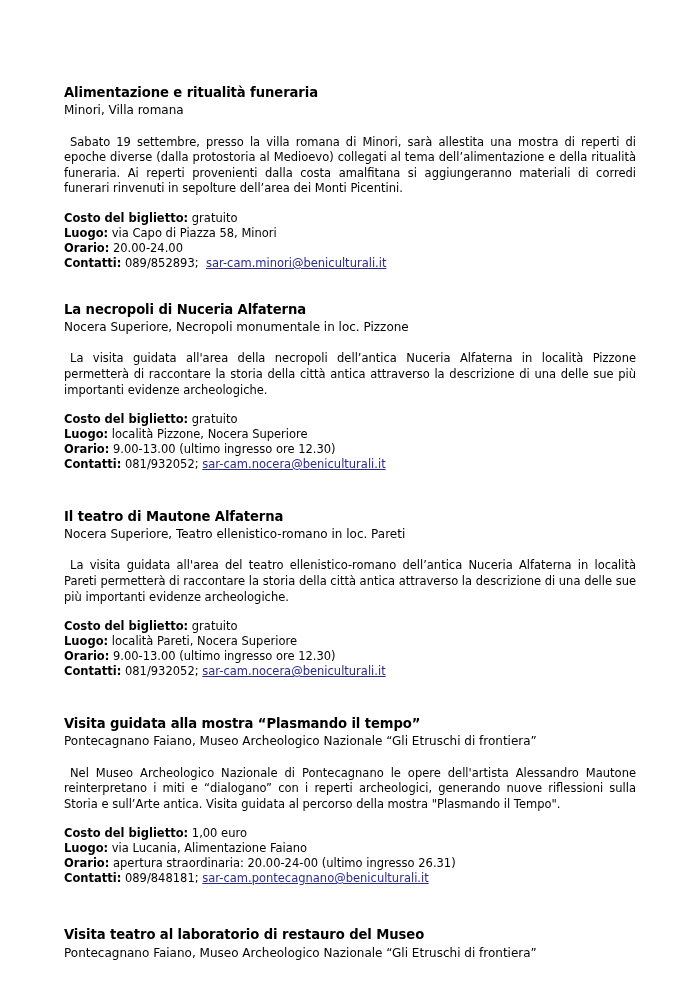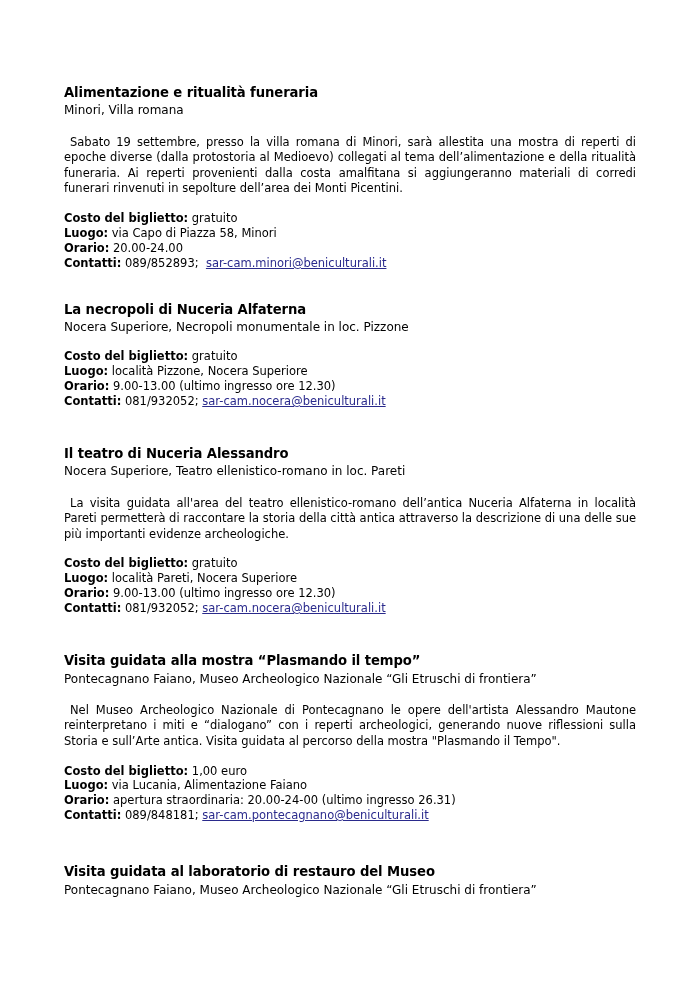--- a/index.html
+++ b/index.html
@@ -91,30 +91,31 @@
         <div class="detail-row"><span class="detail-label">Costo del biglietto:</span><span class="detail-value"> gratuito</span></div>
         <div class="detail-row"><span class="detail-label">Luogo:</span><span class="detail-value"> via Capo di Piazza 58, Minori</span></div>
         <div class="detail-row"><span class="detail-label">Orario:</span><span class="detail-value"> 20.00-24.00</span></div>
         <div class="detail-row"><span class="detail-label">Contatti:</span><span class="detail-value"> 089/852893;  </span><span class="email-link">sar-cam.minori@beniculturali.it</span></div>
       </div>
     </section>
 
     <section class="event gap-large">
       <h2 class="event-title">La necropoli di Nuceria Alfaterna</h2>
       <div class="event-venue">Nocera Superiore, Necropoli monumentale in loc. Pizzone</div>
+      <p class="event-desc">La visita guidata all'area della necropoli dell’antica Nuceria Alfaterna in località Pizzone permetterà di raccontare la storia della città antica attraverso la descrizione di una delle sue più importanti evidenze archeologiche.</p>
       <div class="event-details">
         <div class="detail-row"><span class="detail-label">Costo del biglietto:</span><span class="detail-value"> gratuito</span></div>
         <div class="detail-row"><span class="detail-label">Luogo:</span><span class="detail-value"> località Pizzone, Nocera Superiore</span></div>
         <div class="detail-row"><span class="detail-label">Orario:</span><span class="detail-value"> 9.00-13.00 (ultimo ingresso ore 12.30)</span></div>
         <div class="detail-row"><span class="detail-label">Contatti:</span><span class="detail-value"> 081/932052; </span><span class="email-link">sar-cam.nocera@beniculturali.it</span></div>
       </div>
     </section>
 
     <section class="event gap-large">
-      <h2 class="event-title">Il teatro di Nuceria Alessandro</h2>
+      <h2 class="event-title">Il teatro di Mautone Alfaterna</h2>
       <div class="event-venue">Nocera Superiore, Teatro ellenistico-romano in loc. Pareti</div>
       <p class="event-desc">La visita guidata all'area del teatro ellenistico-romano dell’antica Nuceria Alfaterna in località Pareti permetterà di raccontare la storia della città antica attraverso la descrizione di una delle sue più importanti evidenze archeologiche.</p>
       <div class="event-details">
         <div class="detail-row"><span class="detail-label">Costo del biglietto:</span><span class="detail-value"> gratuito</span></div>
         <div class="detail-row"><span class="detail-label">Luogo:</span><span class="detail-value"> località Pareti, Nocera Superiore</span></div>
         <div class="detail-row"><span class="detail-label">Orario:</span><span class="detail-value"> 9.00-13.00 (ultimo ingresso ore 12.30)</span></div>
         <div class="detail-row"><span class="detail-label">Contatti:</span><span class="detail-value"> 081/932052; </span><span class="email-link">sar-cam.nocera@beniculturali.it</span></div>
       </div>
     </section>
 
@@ -124,18 +125,18 @@
       <p class="event-desc">Nel Museo Archeologico Nazionale di Pontecagnano le opere dell'artista Alessandro Mautone reinterpretano i miti e “dialogano” con i reperti archeologici, generando nuove riflessioni sulla Storia e sull’Arte antica. Visita guidata al percorso della mostra "Plasmando il Tempo".</p>
       <div class="event-details">
         <div class="detail-row"><span class="detail-label">Costo del biglietto:</span><span class="detail-value"> 1,00 euro</span></div>
         <div class="detail-row"><span class="detail-label">Luogo:</span><span class="detail-value"> via Lucania, Alimentazione Faiano</span></div>
         <div class="detail-row"><span class="detail-label">Orario:</span><span class="detail-value"> apertura straordinaria: 20.00-24-00 (ultimo ingresso 26.31)</span></div>
         <div class="detail-row"><span class="detail-label">Contatti:</span><span class="detail-value"> 089/848181; </span><span class="email-link">sar-cam.pontecagnano@beniculturali.it</span></div>
       </div>
     </section>
 
     <section class="event gap-xl">
-      <h2 class="event-title">Visita guidata al laboratorio di restauro del Museo</h2>
+      <h2 class="event-title">Visita teatro al laboratorio di restauro del Museo</h2>
       <div class="event-venue">Pontecagnano Faiano, Museo Archeologico Nazionale “Gli Etruschi di frontiera”</div>
     </section>
 
   </div>
 </div>
 
 </body></html>

